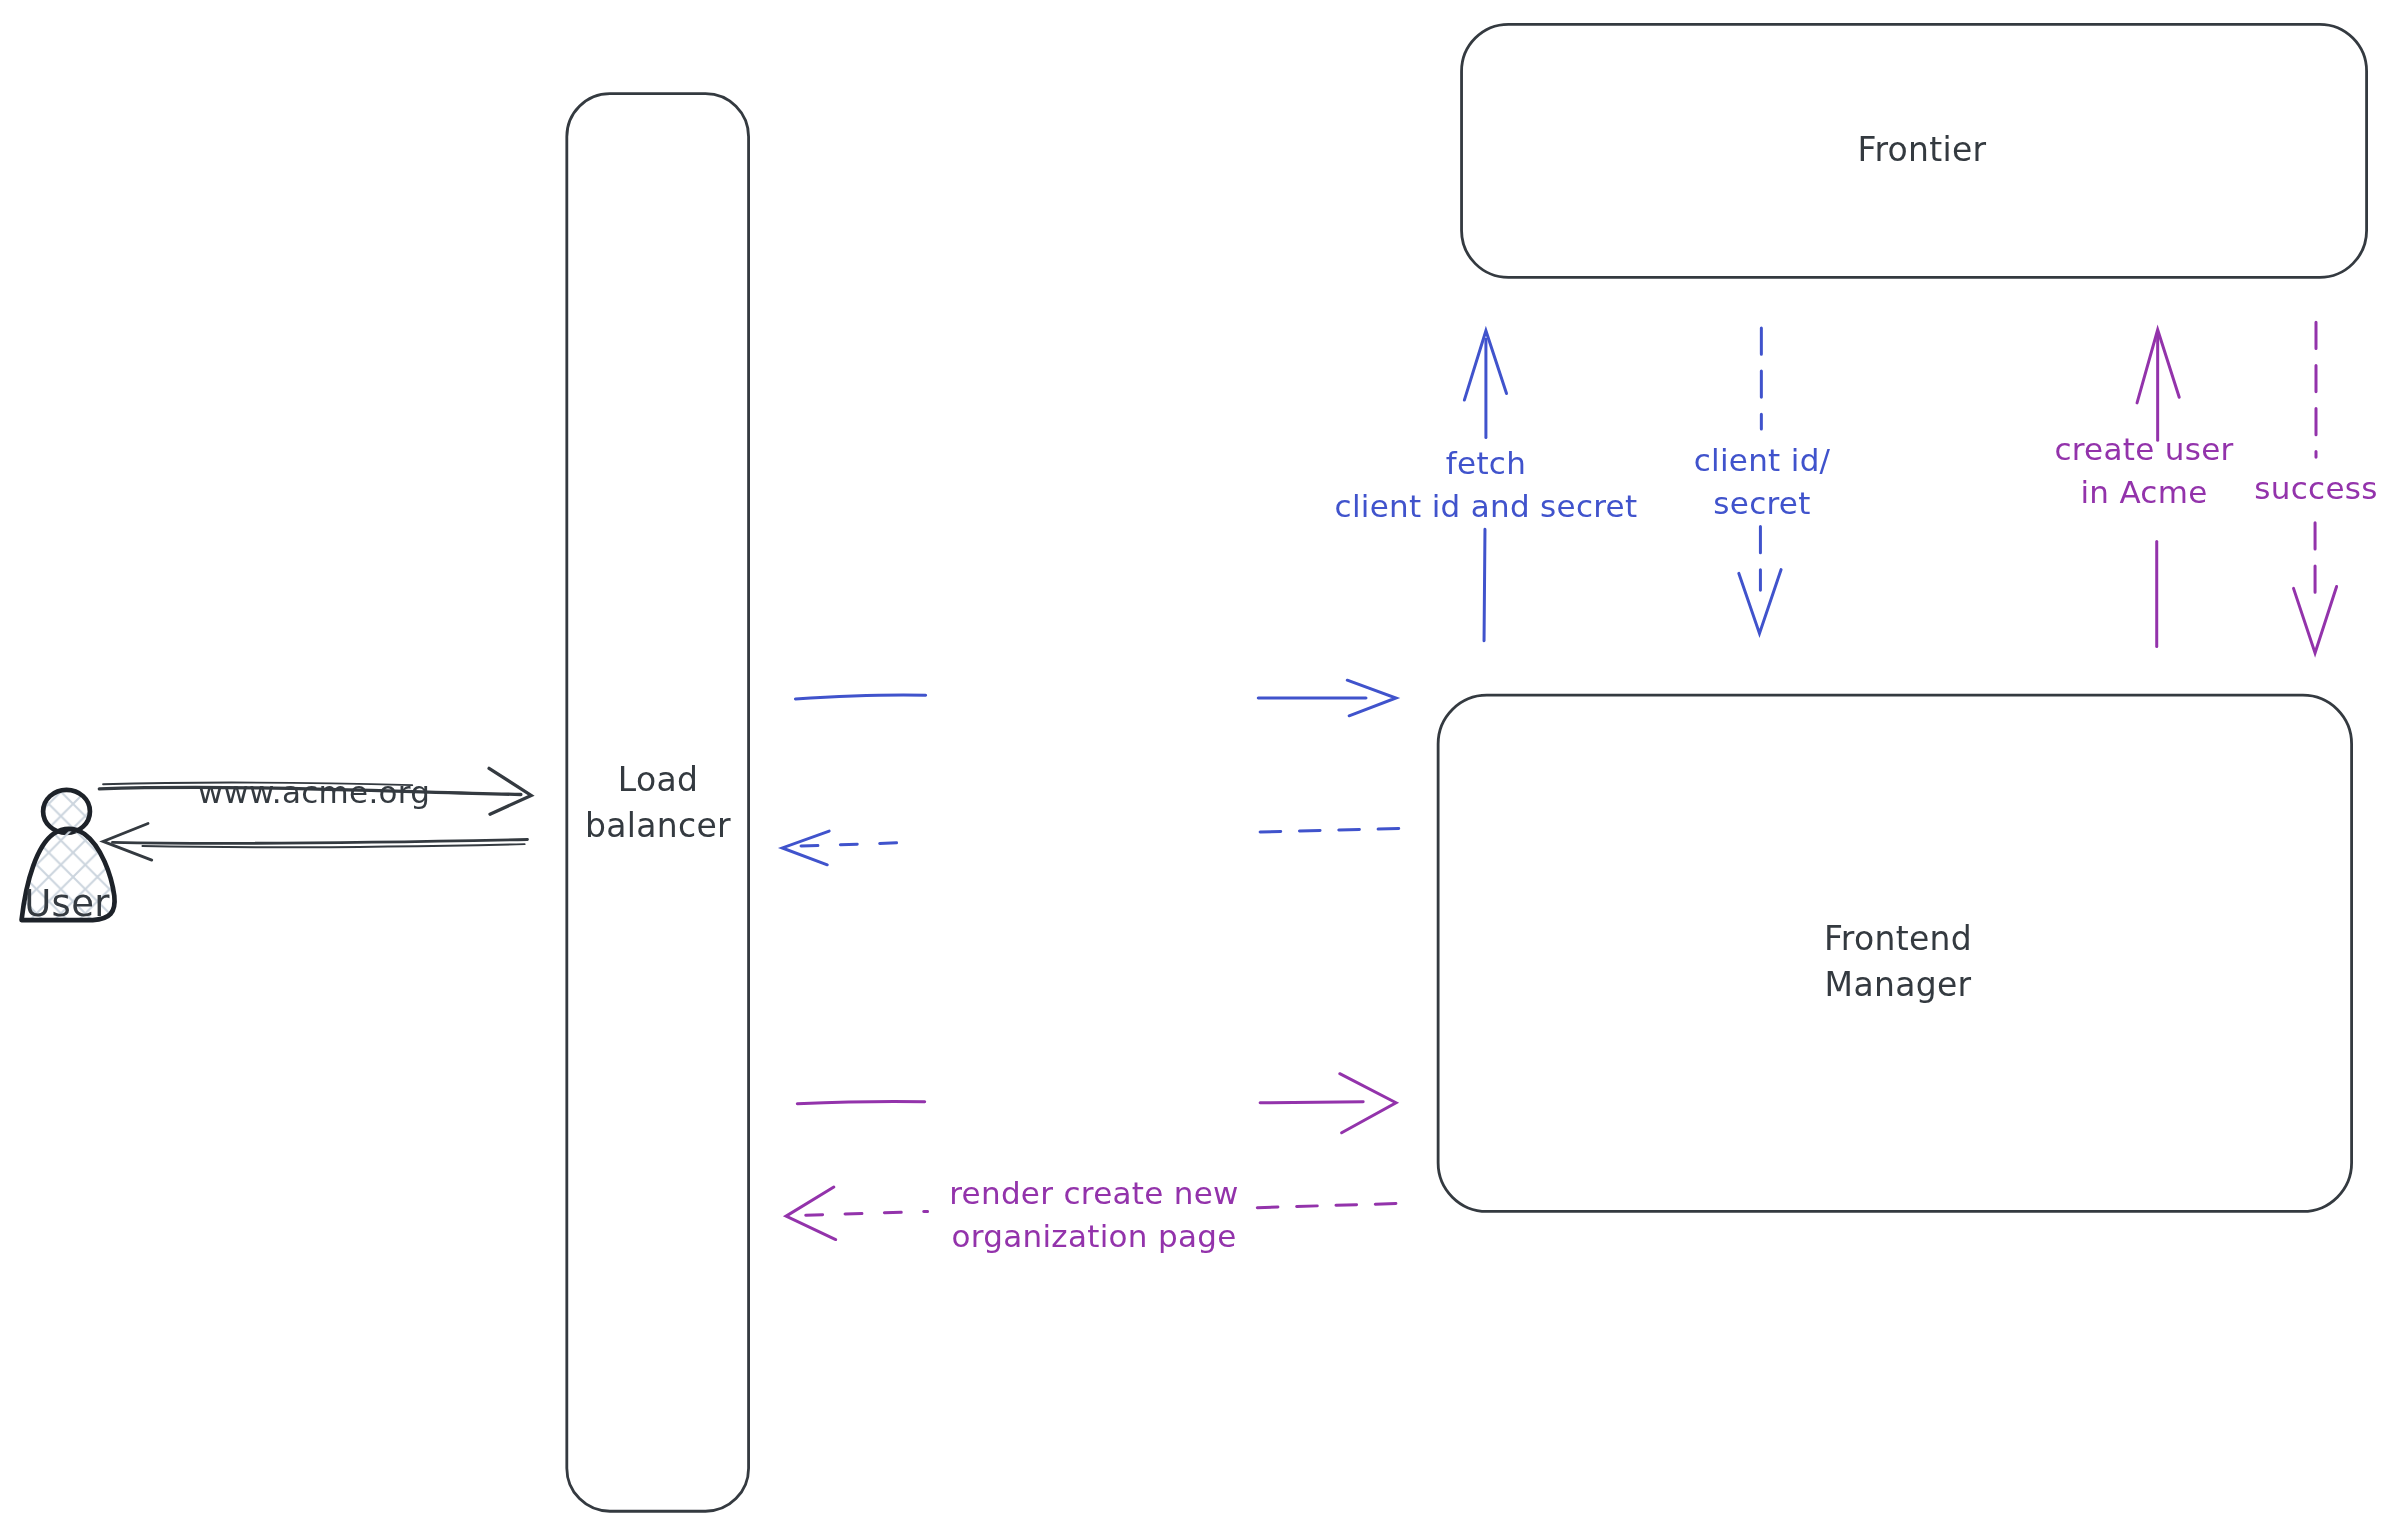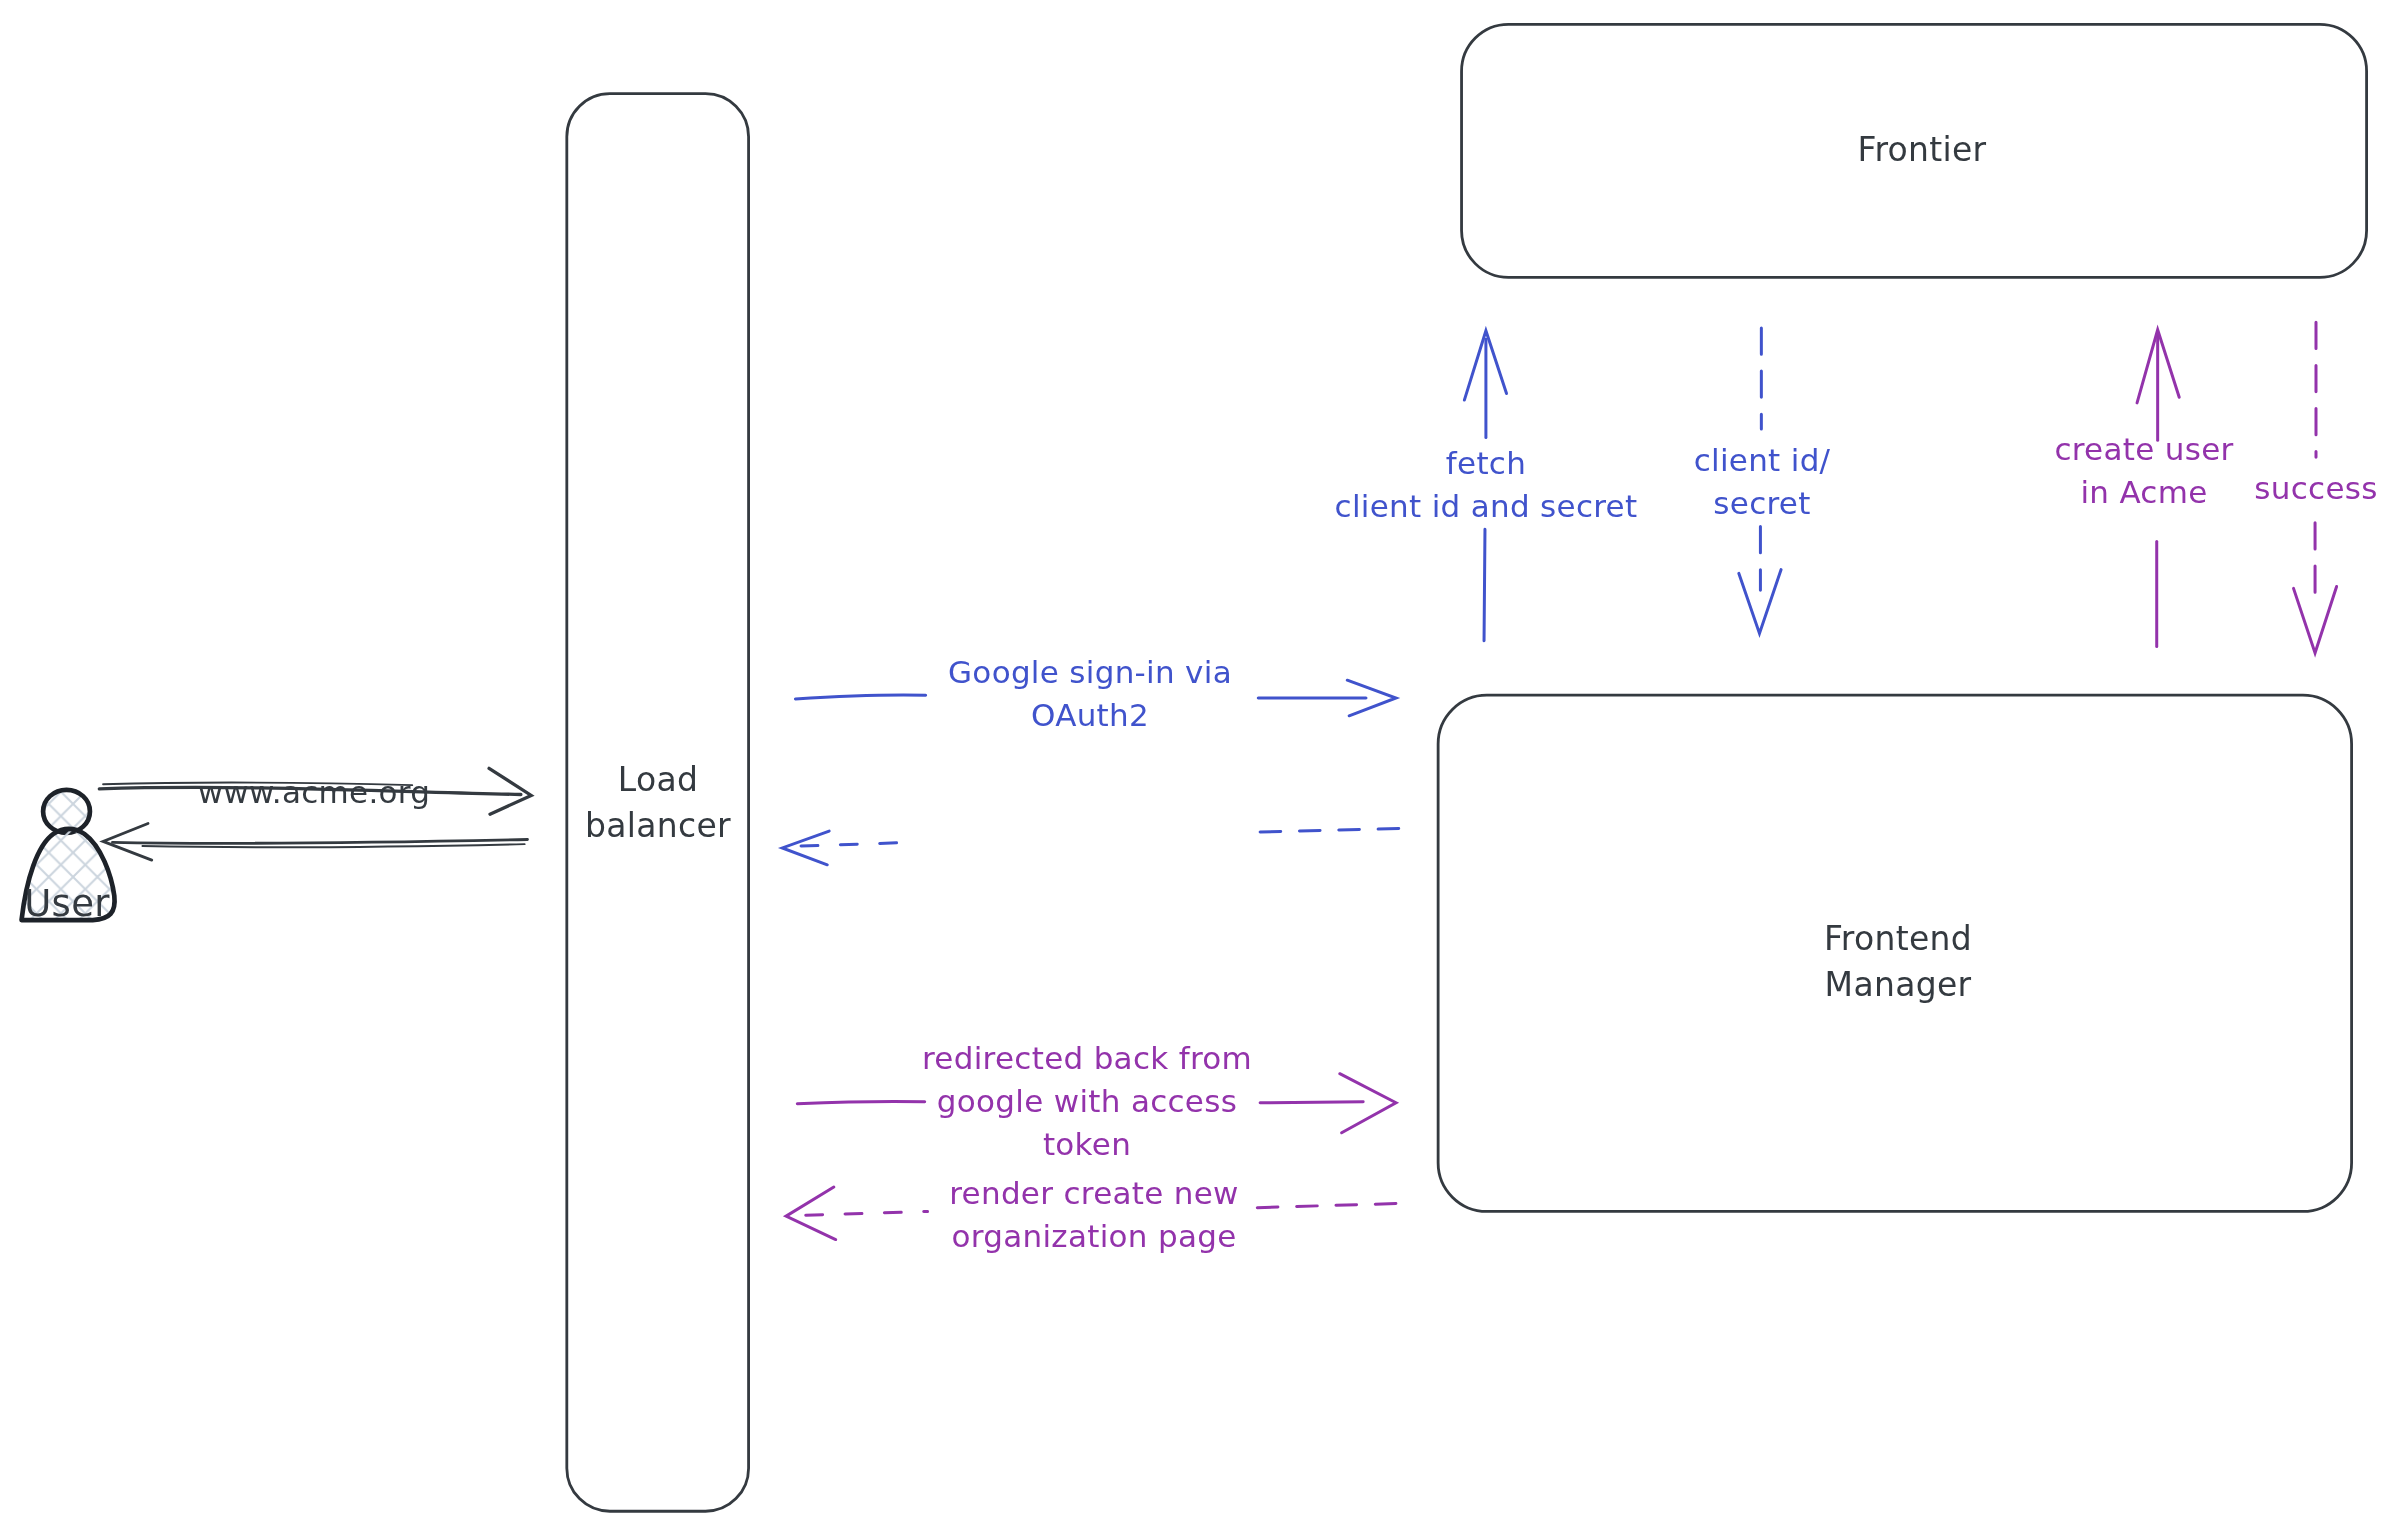--- a/index.html
+++ b/index.html
@@ -122,41 +122,32 @@
 
   <div class="lbl dark fs-node" style="left:1898px;top:962px;">
     <div>Frontend</div>
     <div>Manager</div>
   </div>
 
   <div class="lbl dark fs-edge" style="left:314px;top:792px;text-align:right;">
     <div>www.acme.org</div>
   </div>
 
-  <div class="lbl blue fs-edge" style="left:1090px;top:694px;">
-    <div>Google sign-in via</div>
-    <div>OAuth2</div>
-  </div>
 
 
   <div class="lbl blue fs-edge" style="left:1486px;top:485px;">
     <div>fetch</div>
     <div>client id and secret</div>
   </div>
 
   <div class="lbl blue fs-edge" style="left:1762px;top:482px;">
     <div>client id/</div>
     <div>secret</div>
   </div>
 
-  <div class="lbl purple fs-edge" style="left:1087px;top:1101px;">
-    <div>redirected back from</div>
-    <div>google with access</div>
-    <div>token</div>
-  </div>
 
   <div class="lbl purple fs-edge" style="left:1094px;top:1215px;">
     <div>render create new</div>
     <div>organization page</div>
   </div>
 
   <div class="lbl purple fs-edge" style="left:2144px;top:471px;">
     <div>create user</div>
     <div>in Acme</div>
   </div>

